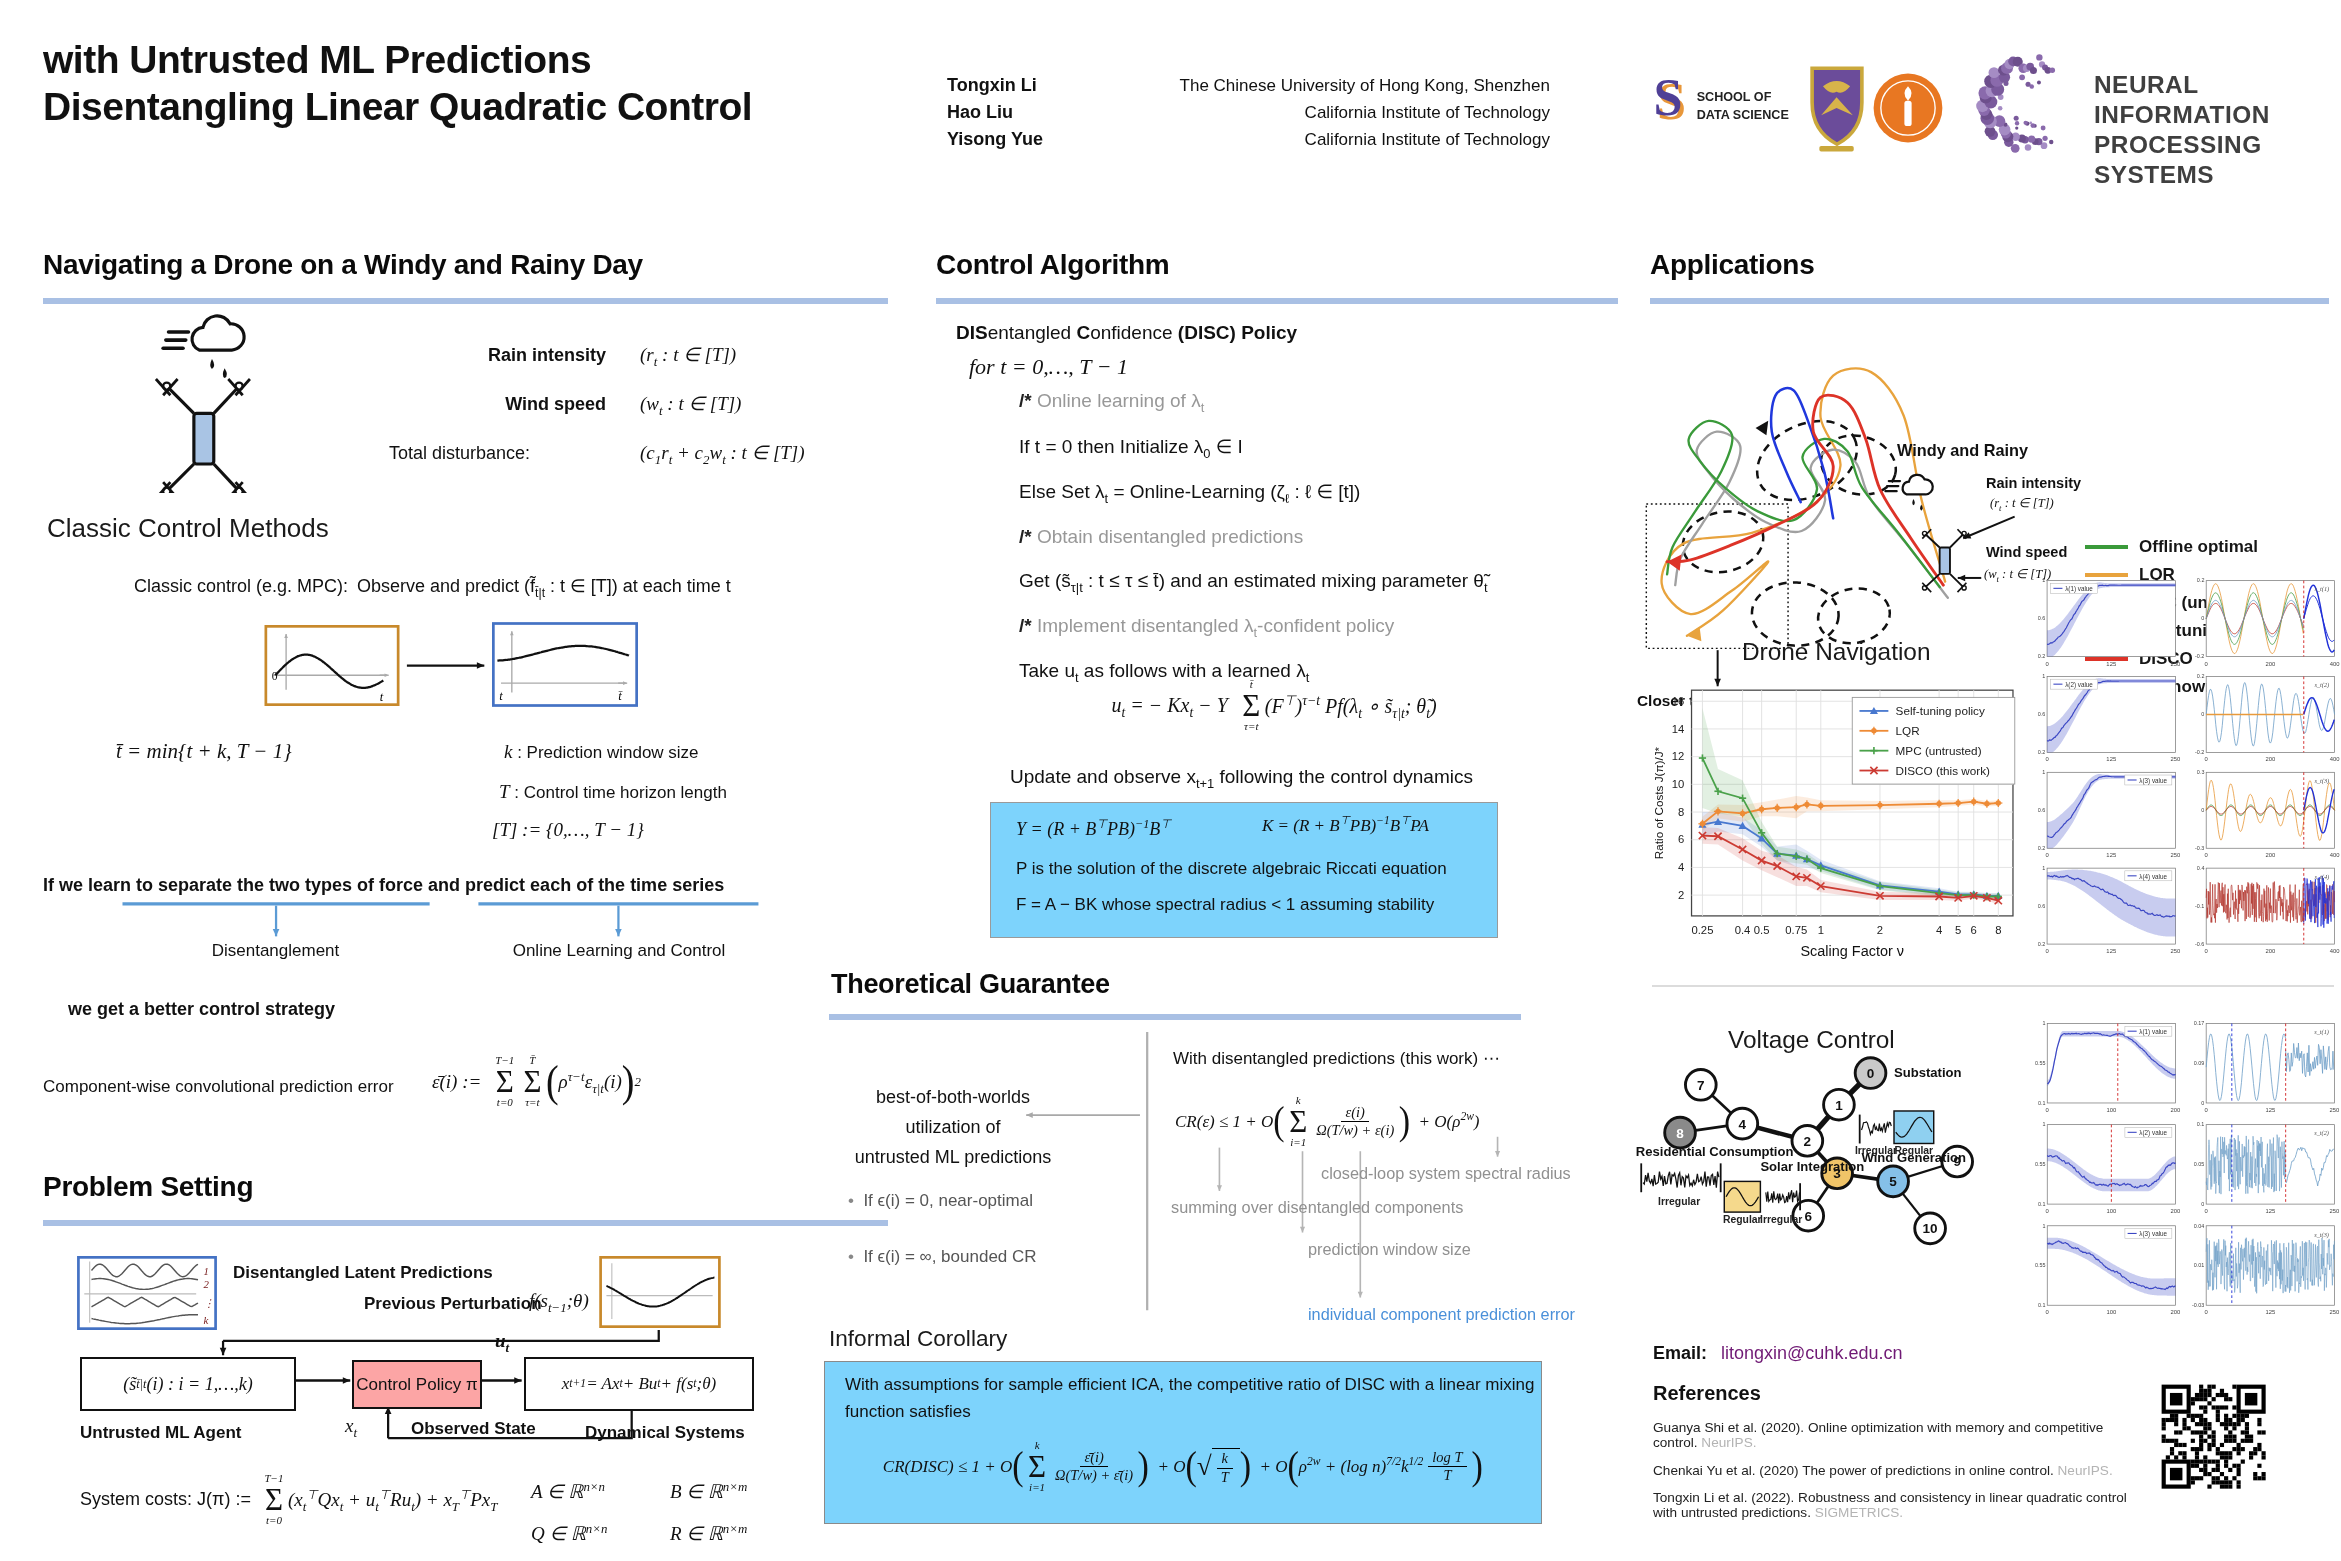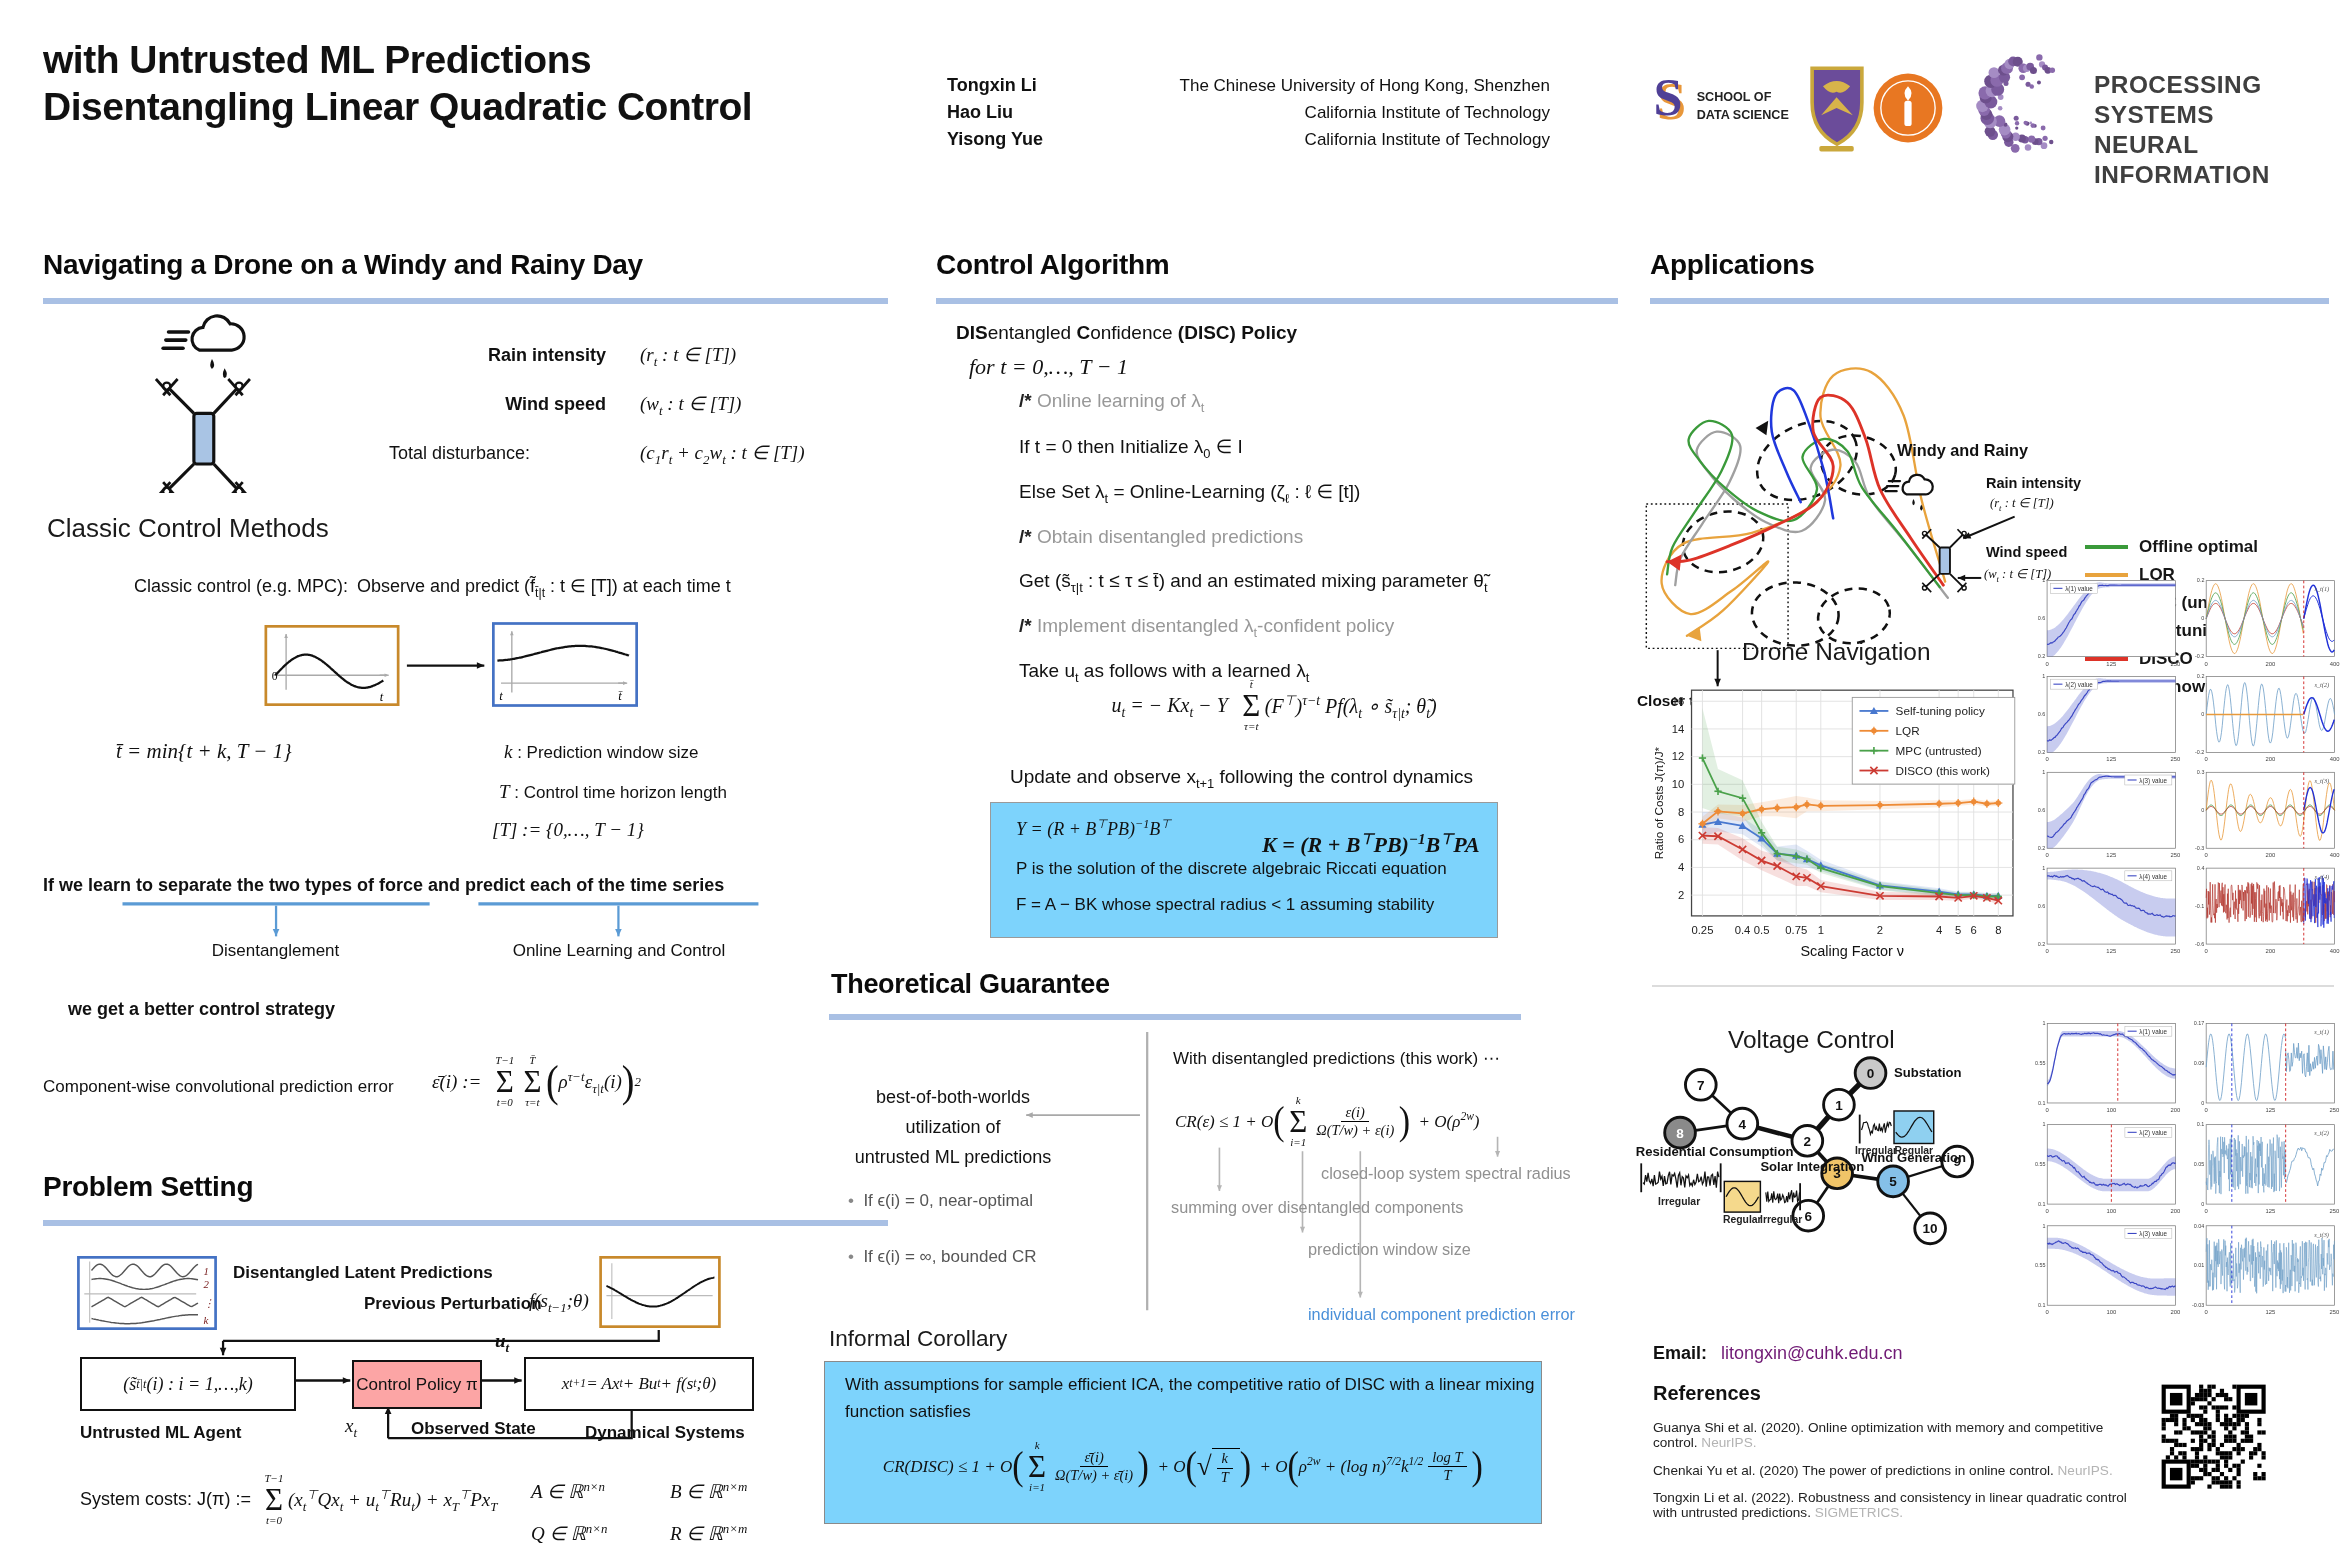--- a/index.html
+++ b/index.html
@@ -128,22 +128,22 @@
       <circle cx="76.02076142426733" cy="37.74501042604133" r="3.924148041035898" fill="#6d4f8c"></circle>
       <circle cx="74.13924908544958" cy="55.646404542670254" r="2.5447033304721116" fill="#8a6aac"></circle>
       <circle cx="82.63733068068332" cy="23.24471845471426" r="3.552757498219603" fill="#8a6aac"></circle>
       <circle cx="85.57739190518636" cy="31.029508400537352" r="3.4528410315714257" fill="#a58cc4"></circle>
       <circle cx="88.98416013387526" cy="34.381586042978526" r="3.343085385710059" fill="#7a5a9c"></circle>
       <circle cx="82.18302597114285" cy="51.04725656955843" r="2.1970271692611276" fill="#6d4f8c"></circle>
       <circle cx="92.0968242770636" cy="37.55832069465726" r="3.7562120206035425" fill="#6d4f8c"></circle>
       <circle cx="97.01211239297331" cy="37.48472445506784" r="3.023395607598635" fill="#8a6aac"></circle>
     </svg>
   <div class="abs" style="left:2094px;top:70px;font-size:24.4px;font-weight:600;color:#3f3f3f;letter-spacing:0.5px;line-height:30px;">
+    <div>NEURAL INFORMATION</div>
     <div>PROCESSING SYSTEMS</div>
-    <div>NEURAL INFORMATION</div>
   </div>
 
   <div class="abs sec-title" style="left:43px;top:249px;">Navigating a Drone on a Windy and Rainy Day</div>
   <div class="abs rule" style="left:43px;top:298px;width:845px;"></div>
 
   <svg class="abs" id="weather-drone-icon" style="left:136px;top:312px;" width="208" height="181" viewBox="0 0 230 200">
       <line x1="36" y1="22" x2="58" y2="22" stroke="#111" stroke-width="4" stroke-linecap="round"></line>
       <line x1="33" y1="31" x2="55" y2="31" stroke="#111" stroke-width="4" stroke-linecap="round"></line>
       <line x1="30" y1="40" x2="52" y2="40" stroke="#111" stroke-width="4" stroke-linecap="round"></line>
       <path d="M70 42 a13 13 0 0 1 4 -25 a16 16 0 0 1 30 -4 a12 12 0 0 1 2 29 z" fill="#fff" stroke="#111" stroke-width="3.5"></path>
@@ -335,21 +335,21 @@
         <span class="lim">t̄</span>
         <span class="op">Σ</span>
         <span class="lim">τ=t</span>
       </span>
       <span>(F<sup>⊤</sup>)<sup>τ−t</sup> Pf(λ<sub>t</sub> ∘ s̃<sub>τ|t</sub>; θ̃<sub>t</sub>)</span>
     </div>
   <div class="abs" style="left:1010px;top:766px;font-size:19px;">Update and observe x<sub>t+1</sub> following the control dynamics</div>
 
   <div class="abs boxed" style="left:990px;top:802px;width:506px;height:134px;">
     <div class="abs math" style="left:25px;top:16.3px;font-size:18px;">Y = (R + B<sup>⊤</sup>PB)<sup>−1</sup>B<sup>⊤</sup></div>
-    <div class="abs math" style="left:271px;top:29px;font-size:22px;font-weight:bold;">K = (R + B<sup>⊤</sup>PB)<sup>−1</sup>B<sup>⊤</sup>PA</div>
+    <div class="abs math" style="left:271px;top:13px;font-size:17px;">K = (R + B<sup>⊤</sup>PB)<sup>−1</sup>B<sup>⊤</sup>PA</div>
     <div class="abs" style="left:25px;top:56px;font-size:17px;">P is the solution of the discrete algebraic Riccati equation</div>
     <div class="abs" style="left:25px;top:92px;font-size:17px;">F = A − BK whose spectral radius  &lt; 1 assuming stability</div>
   </div>
 
   <div class="abs sec-title" style="left:831px;top:969px;font-size:27px;">Theoretical Guarantee</div>
   <div class="abs rule" style="left:829px;top:1014px;width:692px;"></div>
 
   <svg class="abs" id="tg-overlay" style="left:829px;top:1023px;" width="705" height="298" viewBox="0 0 780 330">
       <line x1="352" y1="10" x2="352" y2="318" stroke="#b0b0b0" stroke-width="2.5"></line>
       <line x1="344" y1="102" x2="218" y2="102" stroke="#a8a8a8" stroke-width="2"></line>

